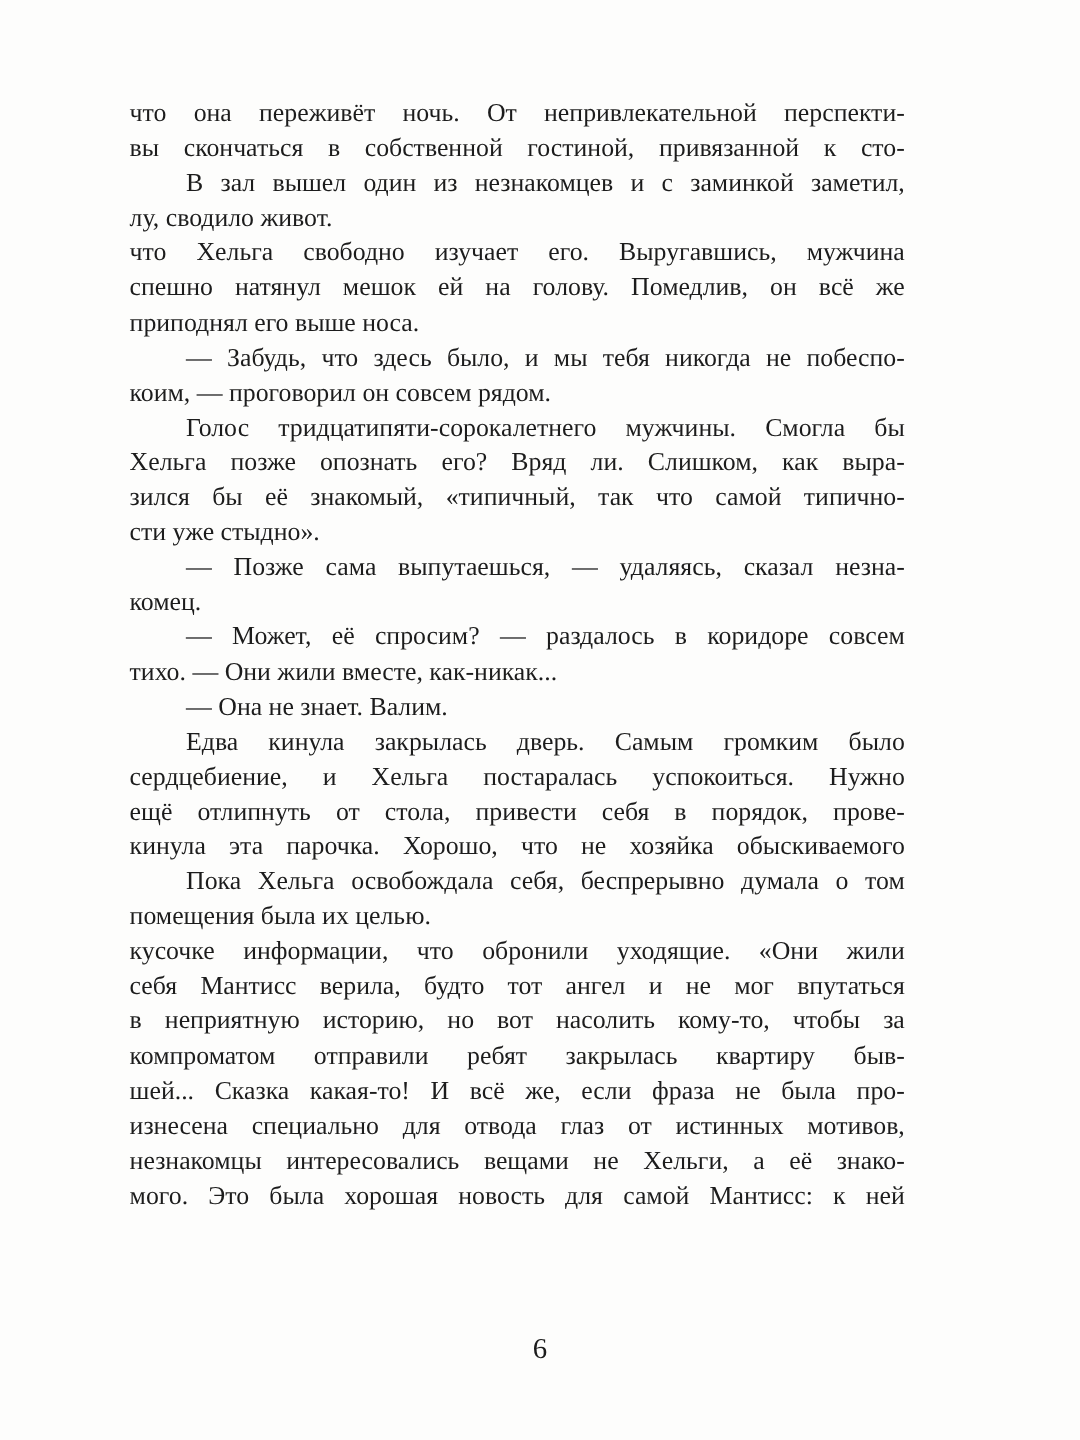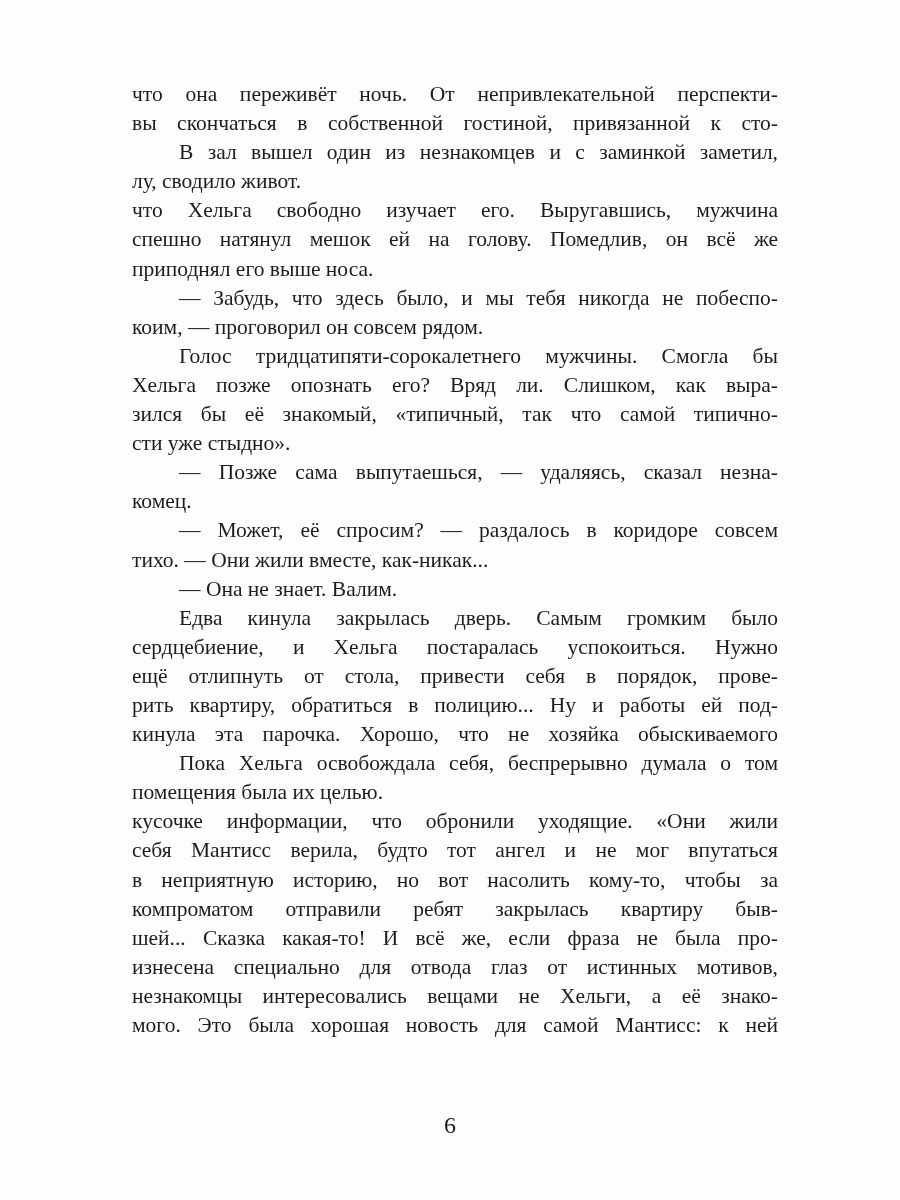--- a/index.html
+++ b/index.html
@@ -12,21 +12,21 @@
   }
   .page {
     position: relative;
     width: 900px;
     height: 1200px;
     background: #fdfdfc;
     overflow: hidden;
   }
   .text-block {
     position: absolute;
-    left: 132px;
+    left: 108px;
     top: 80px;
     width: 646px;
     color: #1c1c1c;
     font-size: 21.5px;
     line-height: 29.1px;
   }
   .line {
     min-height: 29.1px;
     text-align: justify;
     text-align-last: justify;
@@ -67,21 +67,20 @@
       <div class="line" style="">зился бы её знакомый, «типичный, так что самой типично-</div>
       <div class="line end" style="">сти уже стыдно».</div>
       <div class="line indent" style="">— Позже сама выпутаешься, — удаляясь, сказал незна-</div>
       <div class="line end" style="">комец.</div>
       <div class="line indent" style="">— Может, её спросим? — раздалось в коридоре совсем</div>
       <div class="line end" style="">тихо. — Они жили вместе, как-никак...</div>
       <div class="line indent end" style="">— Она не знает. Валим.</div>
       <div class="line indent" style="">Едва кинула закрылась дверь. Самым громким было</div>
       <div class="line" style="">сердцебиение, и Хельга постаралась успокоиться. Нужно</div>
       <div class="line" style="">ещё отлипнуть от стола, привести себя в порядок, прове-</div>
-      <div class="line" style="">рить квартиру, обратиться в полицию... Ну и работы ей под-</div>
       <div class="line" style="">кинула эта парочка. Хорошо, что не хозяйка обыскиваемого</div>
       <div class="line indent" style="">Пока Хельга освобождала себя, беспрерывно думала о том</div>
       <div class="line end" style="">помещения была их целью.</div>
       <div class="line" style="">кусочке информации, что обронили уходящие. «Они жили</div>
       <div class="line" style="">себя Мантисс верила, будто тот ангел и не мог впутаться</div>
       <div class="line" style="">в неприятную историю, но вот насолить кому-то, чтобы за</div>
       <div class="line" style="">компроматом отправили ребят закрылась квартиру быв-</div>
       <div class="line" style="">шей... Сказка какая-то! И всё же, если фраза не была про-</div>
       <div class="line" style="">изнесена специально для отвода глаз от истинных мотивов,</div>
       <div class="line" style="">незнакомцы интересовались вещами не Хельги, а её знако-</div>

